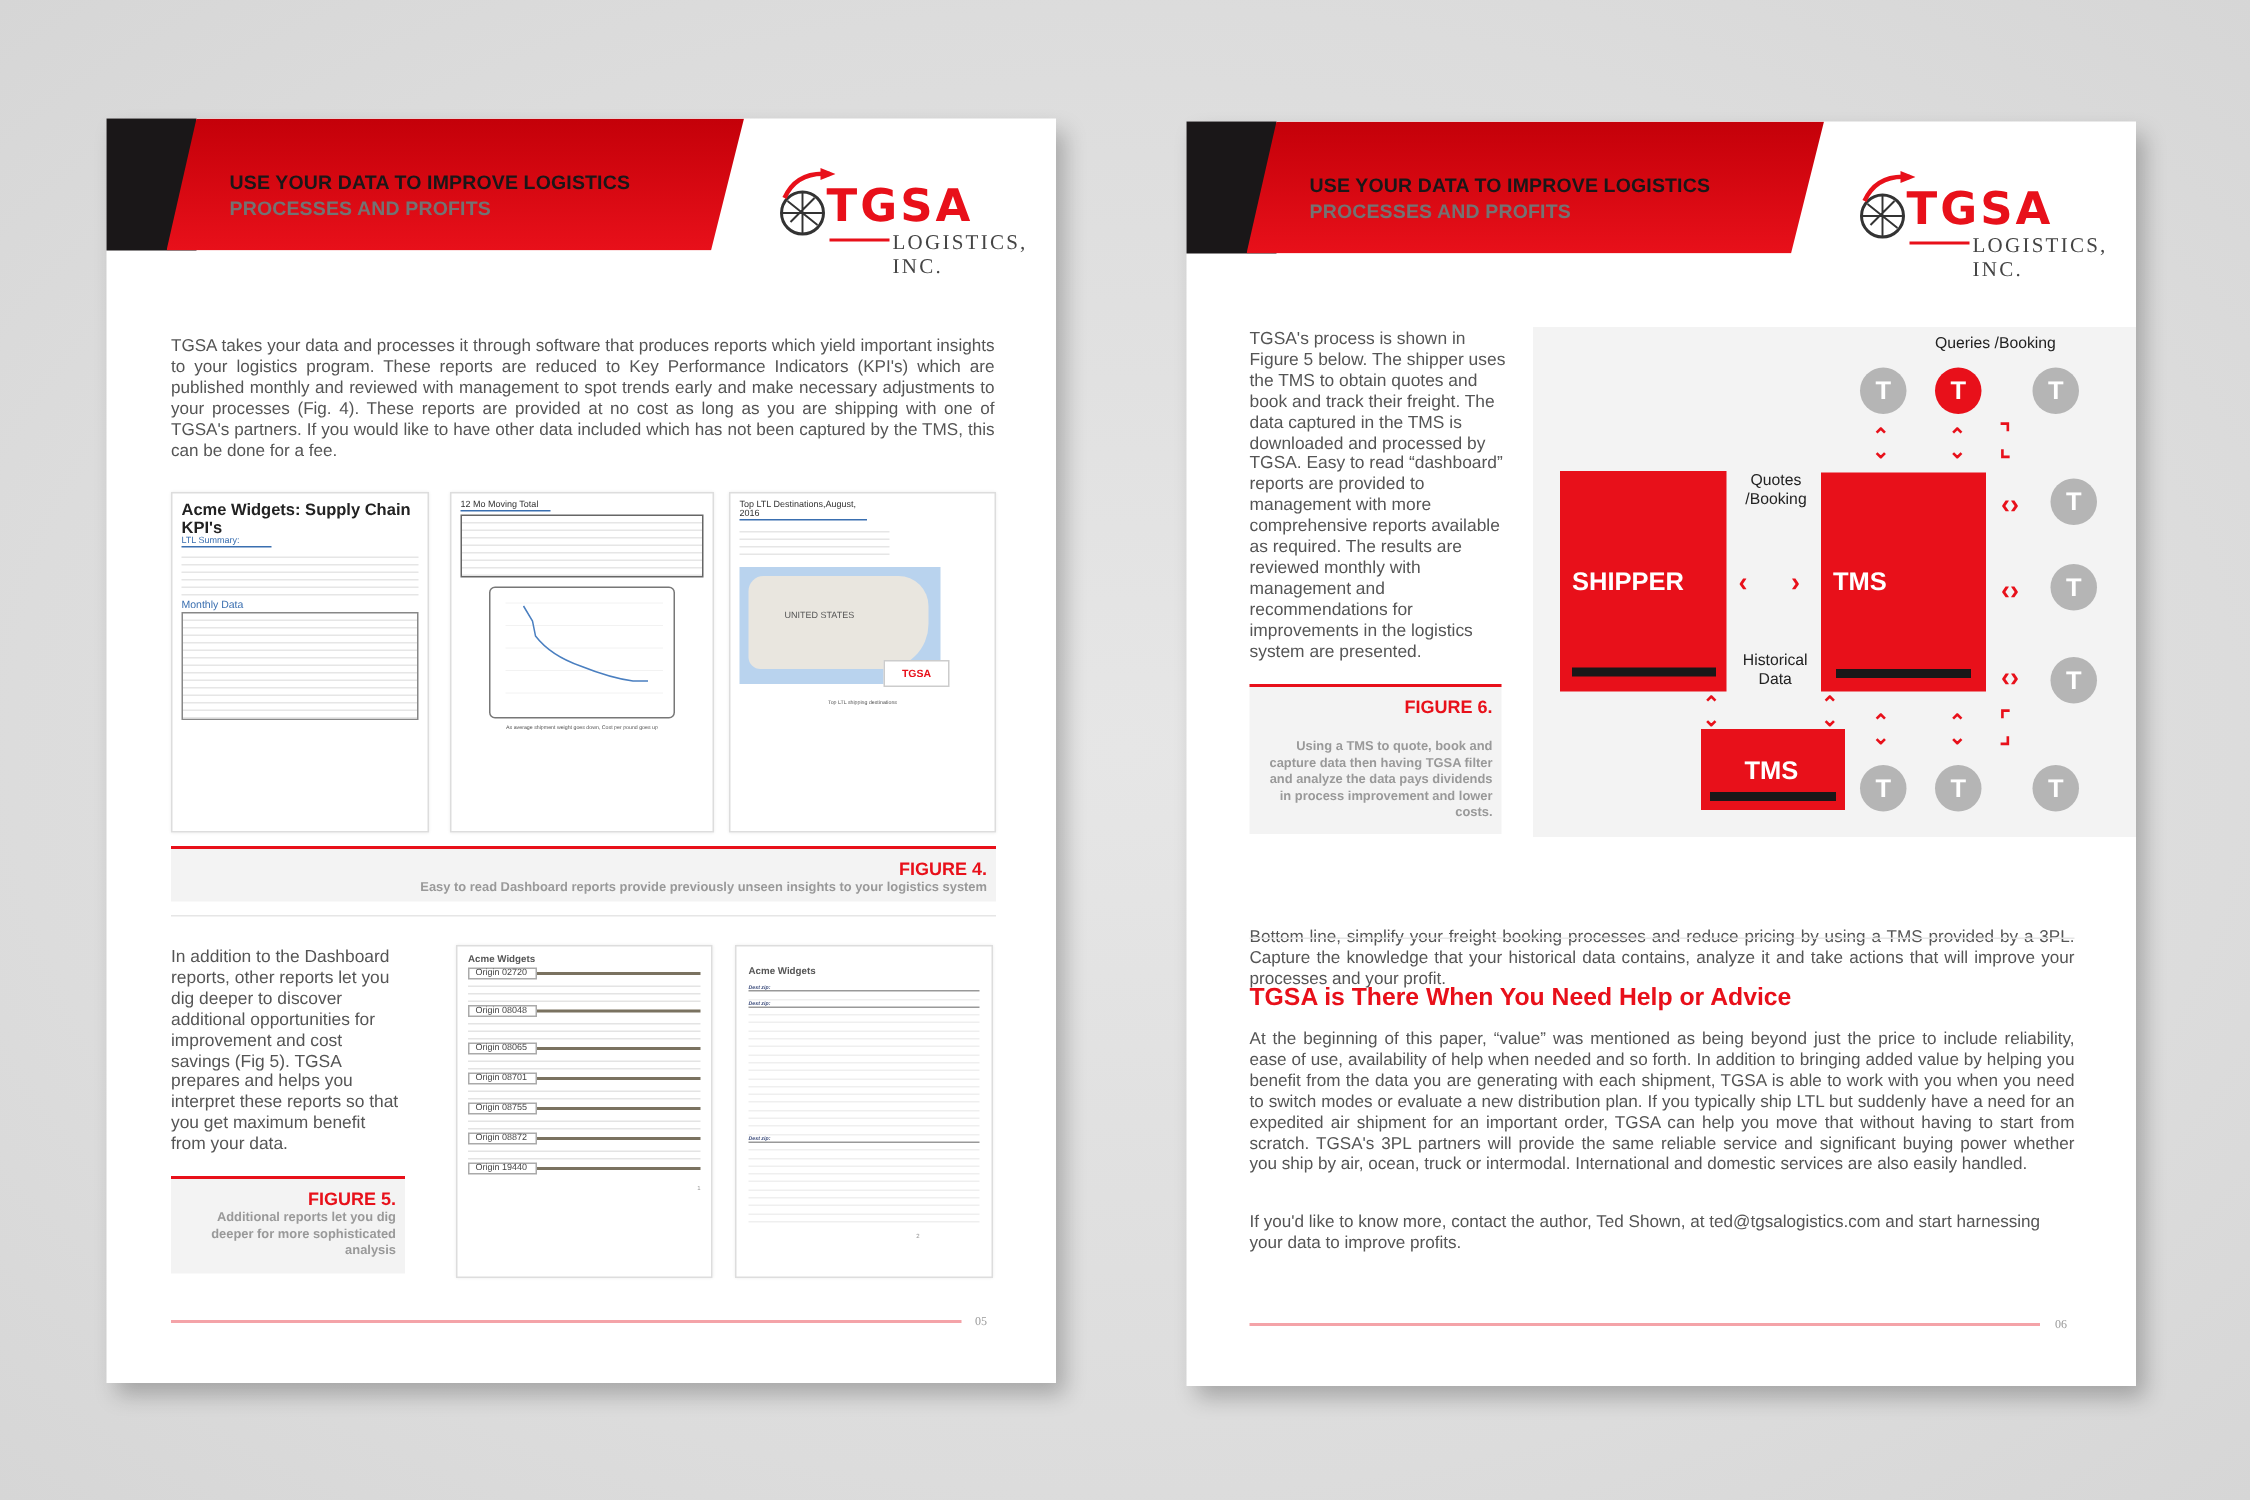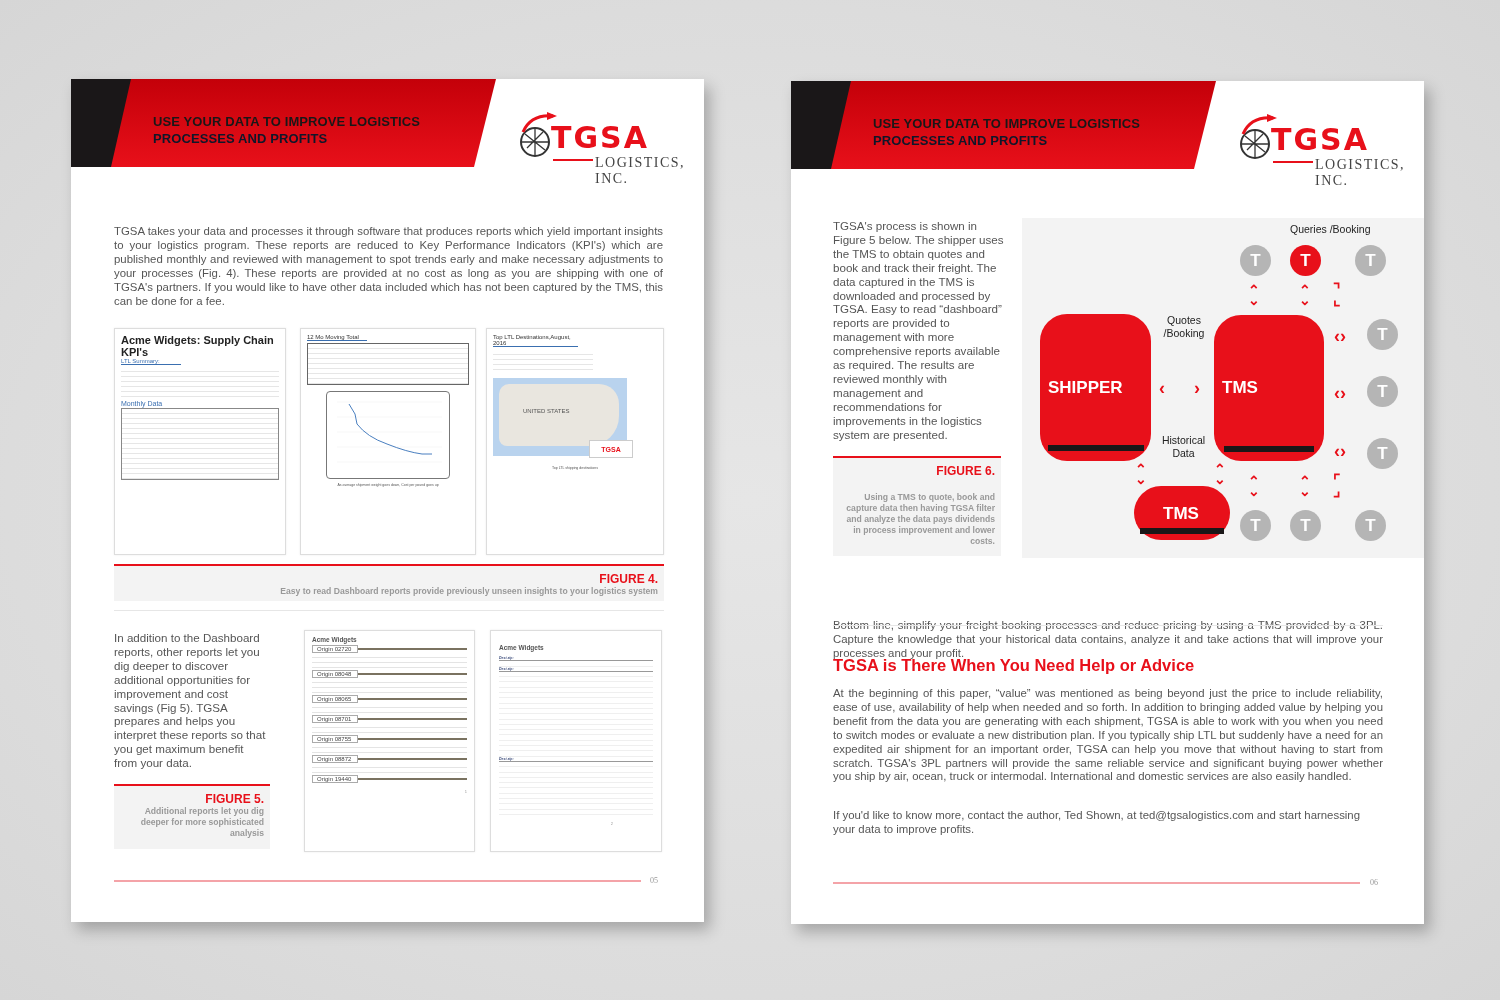--- a/index.html
+++ b/index.html
@@ -20,42 +20,42 @@
   .header .black { position: absolute; left: 0; top: 0; width: 60px; height: 88px; background: #1a1718; }
   .header .red {
     position: absolute; left: 40px; top: 0; width: 385px; height: 88px;
     background: linear-gradient(180deg, #c40009 0%, #e8101a 100%);
     clip-path: polygon(20px 0, 385px 0, 363px 88px, 0 88px);
   }
   .header .title {
     position: absolute; left: 82px; top: 34px; font-weight: bold; font-size: 13px; line-height: 17px; letter-spacing: 0.1px;
   }
   .header .title .l1 { color: #1a1718; display: block; }
-  .header .title .l2 { color: #0f172a; display: block; }
+  .header .title .l2 { color: #737373; display: block; }
   .logo { position: absolute; left: 446px; top: 25px; width: 160px; height: 62px; }
   .logo .brand { position: absolute; left: 34px; top: 16px; font-size: 30px; font-weight: bold; color: #e8101a; letter-spacing: 2px; font-family: "DejaVu Sans", sans-serif; }
   .logo .sub { position: absolute; left: 78px; top: 51px; font-size: 14px; color: #444; letter-spacing: 1.5px; font-family: "Liberation Serif", serif; }
   .logo .subline { position: absolute; left: 36px; top: 55px; width: 40px; height: 2px; background: #e8101a; }
 
   .body-text { color: #555; font-size: 11.4px; line-height: 13.9px; text-align: justify; }
 
   .fig-caption { background: #f3f3f3; border-top: 2px solid #e8101a; padding: 6px 6px; text-align: right; }
   .fig-caption .fig-title { color: #e8101a; font-weight: bold; font-size: 12px; }
   .fig-caption .fig-desc { color: #999; font-weight: bold; font-size: 8.6px; line-height: 11px; }
 
   .thumb { position: absolute; background: #fff; border: 1px solid #ddd; box-shadow: 0 0 2px rgba(0,0,0,0.08); overflow: hidden; }
   .mini { font-size: 4px; color: #555; }
   .mini-title { font-weight: bold; font-size: 11px; color: #222; }
   .mini-sub { color: #3a6fb0; font-size: 6px; }
   .gridrow { height: 5px; border-bottom: 1px solid #e6e6e6; }
   .footer-line { position: absolute; height: 2px; background: #f4a3a8; }
   .page-num { position: absolute; font-size: 8px; color: #999; font-family: Liberation Serif, serif; }
 
   .diagram { position: absolute; left: 231px; top: 137px; width: 402px; height: 340px; background: #f3f3f3; }
-  .box { position: absolute; background: #e8101a; border-radius: 27px; }
+  .box { position: absolute; background: #e8101a; }
   .box .lbl { position: absolute; color: #fff; font-weight: bold; font-size: 17px; }
   .box .bar { position: absolute; height: 6px; background: #1a1718; }
   .tc { position: absolute; width: 31px; height: 31px; border-radius: 50%; background: #b5b5b5; color: #fff; font-weight: bold; font-size: 17px; text-align: center; line-height: 31px; }
   .tc.active { background: #e8101a; }
   .arr { position: absolute; color: #e8101a; font-weight: bold; font-size: 14px; line-height: 10px; text-align: center; }
   .dlabel { position: absolute; font-weight: normal; font-size: 10.5px; color: #222; text-align: center; line-height: 13px; }
 </style>
 </head>
 <body>
 

